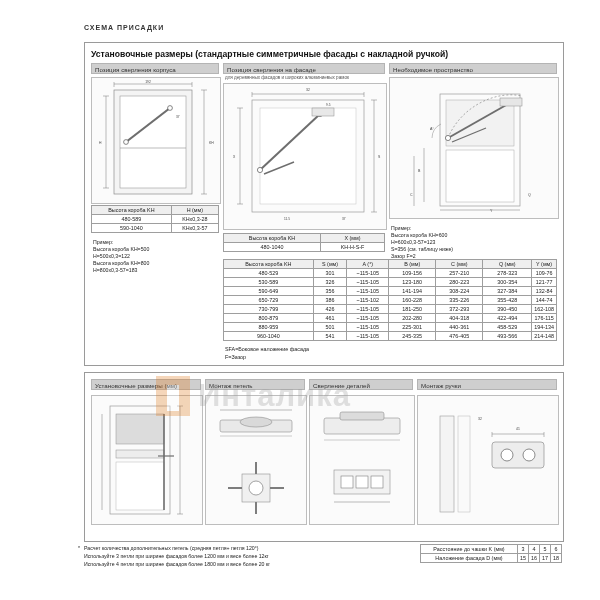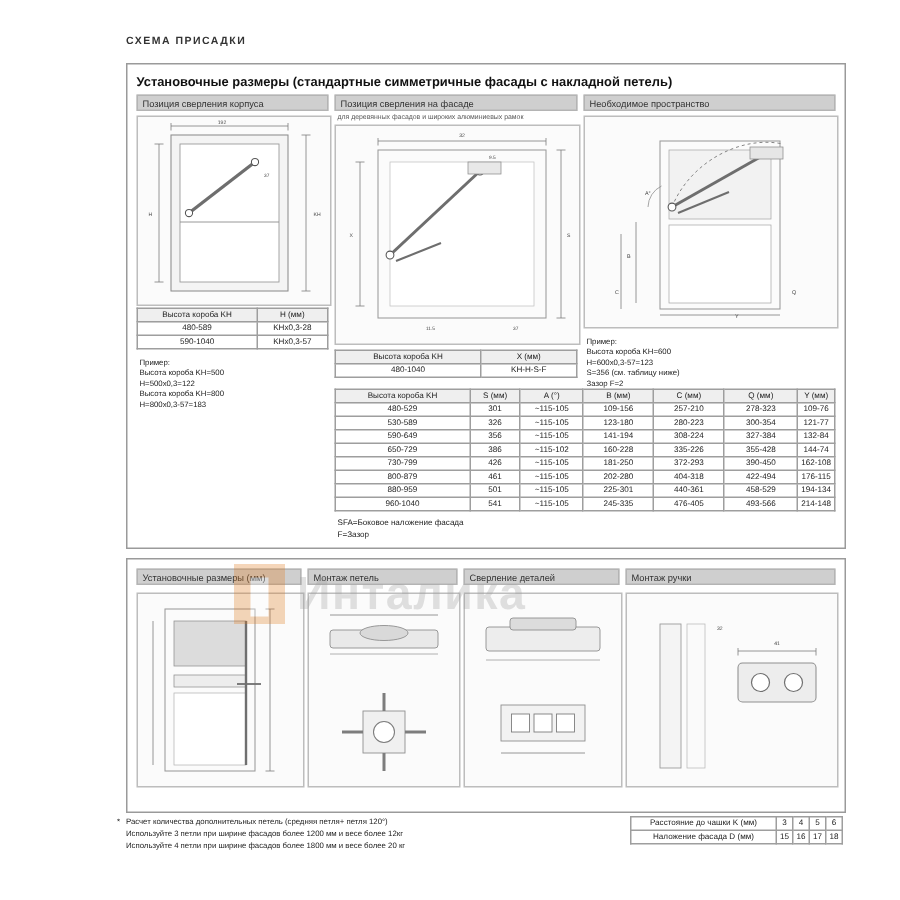--- a/index.html
+++ b/index.html
@@ -93,21 +93,21 @@
   }
 </style>
 </head>
 <body>
 
 <div class="page">
 
   <div class="doc-title">СХЕМА ПРИСАДКИ</div>
 
   <div class="panel">
-    <div class="panel-title">Установочные размеры (стандартные симметричные фасады с накладной петель)</div>
+    <div class="panel-title">Установочные размеры (стандартные симметричные фасады с накладной ручкой)</div>
 
     <div class="col-head" style="left:6px;top:20px;width:128px;">Позиция сверления корпуса</div>
     <div class="col-head" style="left:138px;top:20px;width:162px;">Позиция сверления на фасаде</div>
     <div class="sub-note" style="left:140px;top:32px;width:165px;">для деревянных фасадов и широких алюминиевых рамок</div>
     <div class="col-head" style="left:304px;top:20px;width:168px;">Необходимое пространство</div>
 
     <div class="draw" style="left:6px;top:34px;width:128px;height:125px;">
       <svg class="lineart" width="128" height="125" viewBox="0 0 128 125">
         <rect x="22" y="12" width="78" height="104" fill="#f4f4f4" stroke="#8d8d8d" stroke-width="0.7"></rect>
         <rect x="28" y="18" width="66" height="92" fill="#ffffff" stroke="#9b9b9b" stroke-width="0.6"></rect>

